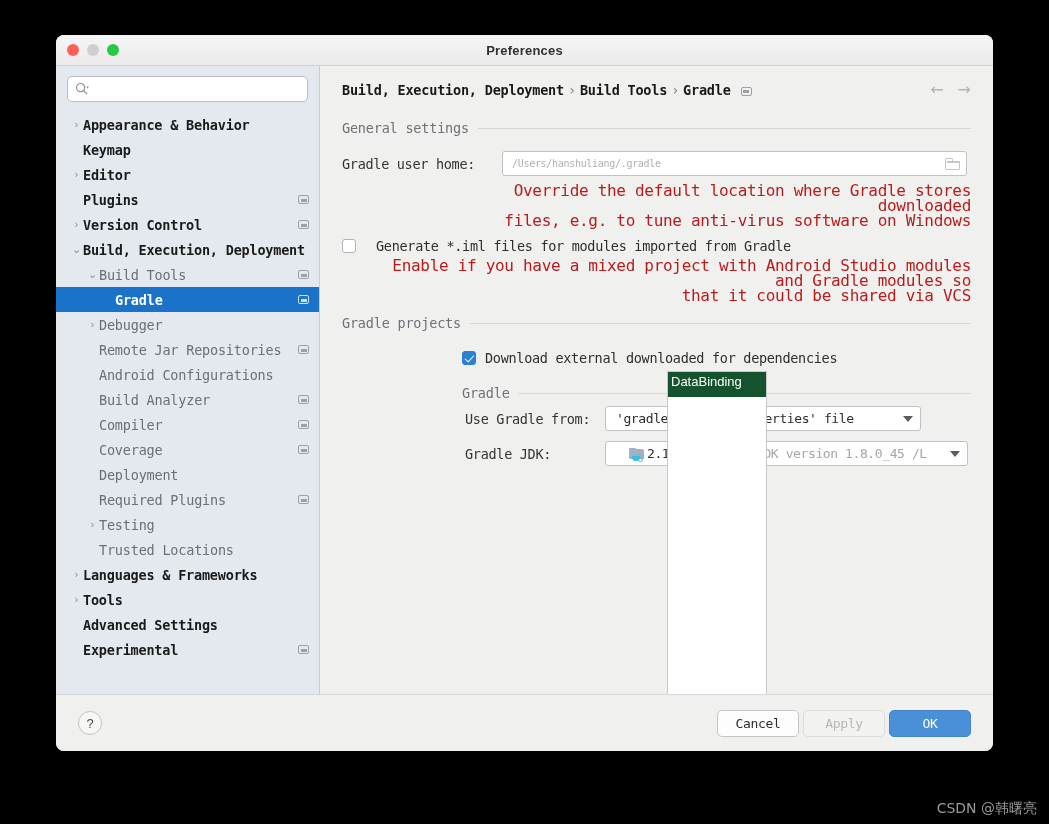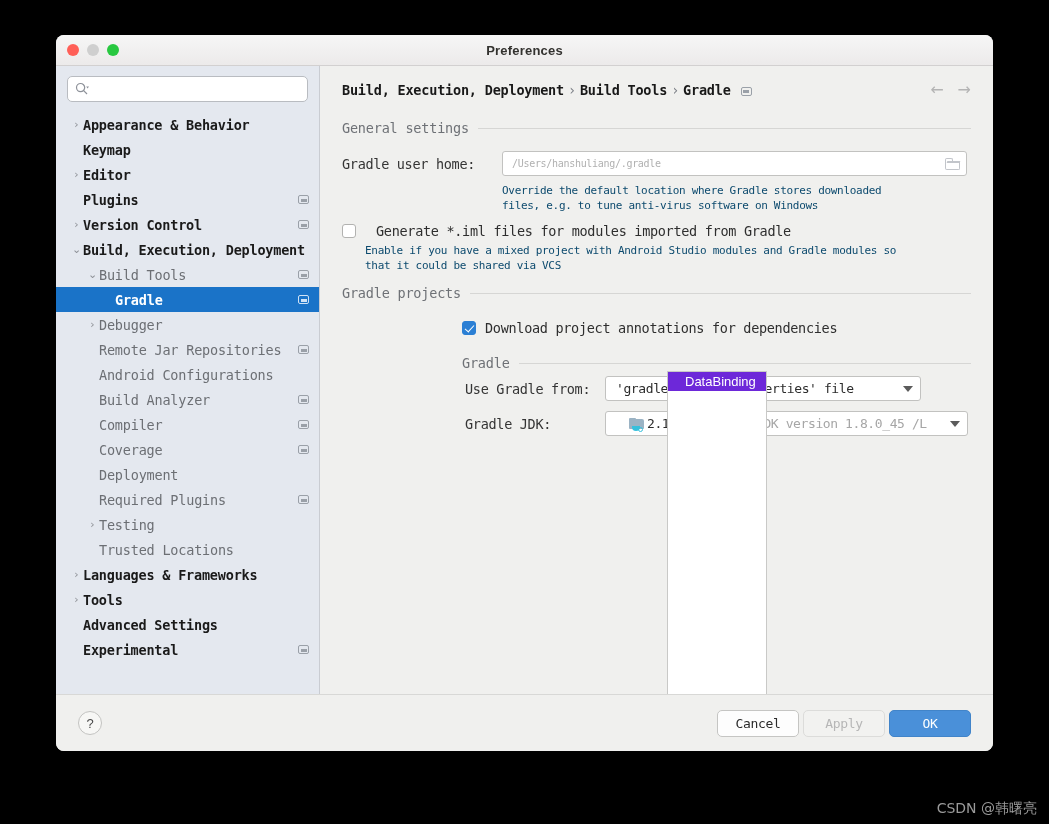--- a/index.html
+++ b/index.html
@@ -126,22 +126,23 @@
   .input{
     height:25px; background:#fff;
     border:1px solid #c2c2c0; border-radius:3px;
     display:flex; align-items:center;
     padding:0 6px 0 9px;
     font-size:10px; color:#b0b0b0; letter-spacing:-0.3px;
   }
   .input .ph{ flex:1 1 auto; }
 
   .hint{
-    font-size:11px; color:#0c4a6e; letter-spacing:-0.3px;
+    font-size:16px; color:#b91c1c; letter-spacing:-0.3px;
     line-height:15px;
+    text-align:right;
   }
 
   .cbrow{ display:flex; align-items:flex-start; }
   .cb{
     width:14px; height:14px; flex:0 0 14px;
     border:1px solid #b2b2b0; border-radius:3px;
     background:#fff; position:relative; margin-top:1px;
   }
   .cb.on{ background:#2b7fd4; border-color:#2b7fd4; }
   .cb.on:after{
@@ -151,24 +152,24 @@
   }
   .cbl{ font-size:13.5px; color:#2e2e2e; letter-spacing:-0.3px; }
 
   
   .listbox{
     position:absolute; left:347px; top:305px;
     width:100px; height:382px;
     background:#fff; border:1px solid #c9c9c7;
   }
   .listitem{
-    background:#6d28d9; color:#fff;
+    background:#14532d; color:#fff;
     font-family:"Liberation Sans", sans-serif;
-    font-size:13px; height:19px; line-height:19px;
-    padding-left:17px; white-space:nowrap;
+    font-size:13px; height:25px; line-height:19px;
+    padding-left:3px; white-space:nowrap;
   }
 
   
   .select{
     height:25px; background:#fff;
     border:1px solid #c2c2c0; border-radius:3px;
     display:flex; align-items:center;
     padding:0 7px 0 10px;
     font-size:13px; color:#2c2c2c; letter-spacing:-0.4px;
     white-space:nowrap; overflow:hidden;
@@ -425,21 +426,21 @@
           <div>that it could be shared via VCS</div>
         </div>
 
         <div class="group" style="">
           <span class="gt">Gradle projects</span>
           <span class="gl"></span>
         </div>
 
         <div class="cbrow" style="margin-top:19px; margin-left:120px;">
           <span class="cb on"></span>
-          <span class="cbl" style="margin-left:9px;">Download project annotations for dependencies</span>
+          <span class="cbl" style="margin-left:9px;">Download external downloaded for dependencies</span>
         </div>
 
         <div class="group" style="margin-top:19px; margin-left:120px;">
           <span class="gt">Gradle</span>
           <span class="gl"></span>
         </div>
 
         <div class="field-row" style="margin-top:5px; margin-left:123px;">
           <span class="fl" style="width:140px;">Use Gradle from:</span>
           <div class="select" style="width:316px;">

